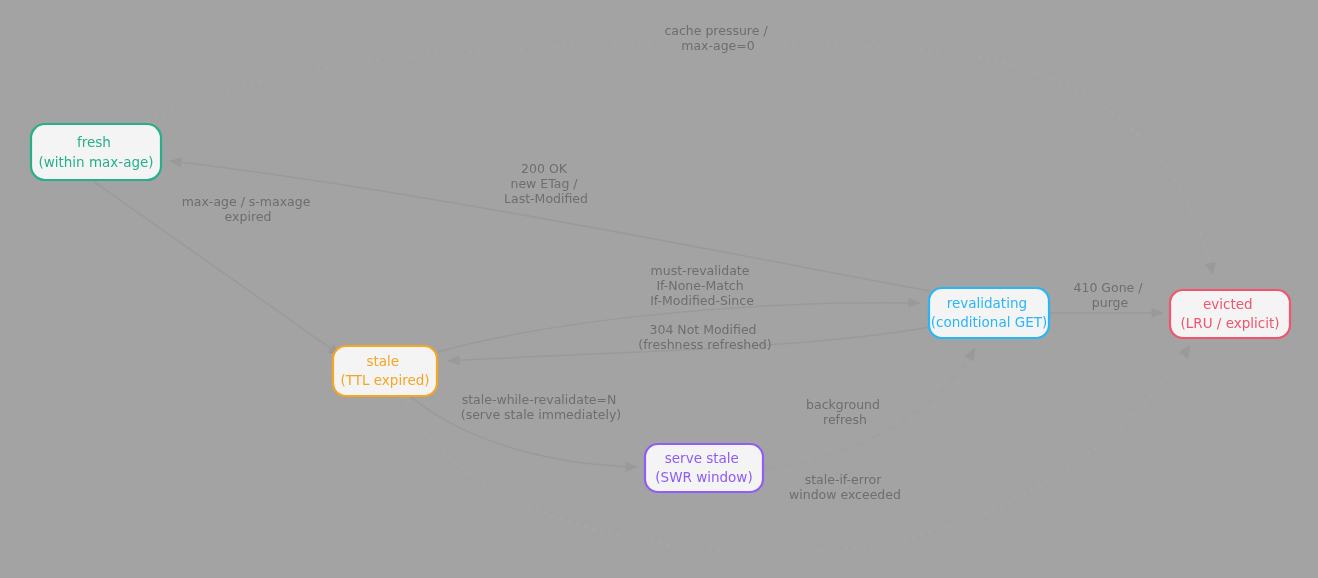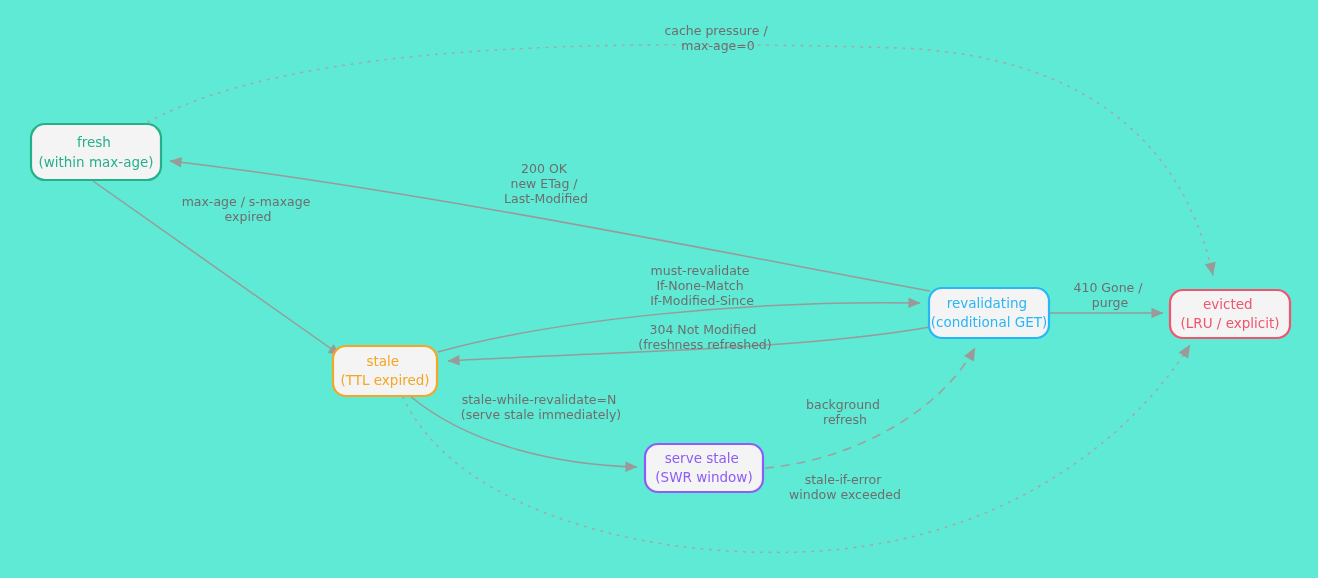--- a/index.html
+++ b/index.html
@@ -11,21 +11,21 @@
   body {
     width: 1318px;
     height: 578px;
     overflow: hidden;
     font-family: "DejaVu Sans", "Liberation Sans", sans-serif;
   }
   #diagram-root {
     position: relative;
     width: 1318px;
     height: 578px;
-    background: #5eead4;
+    background: #a3a3a3;
   }
   svg#graph {
     display: block;
     width: 1318px;
     height: 578px;
   }
   .node-box {
     fill: #f4f4f4;
     stroke-width: 2.2;
   }

